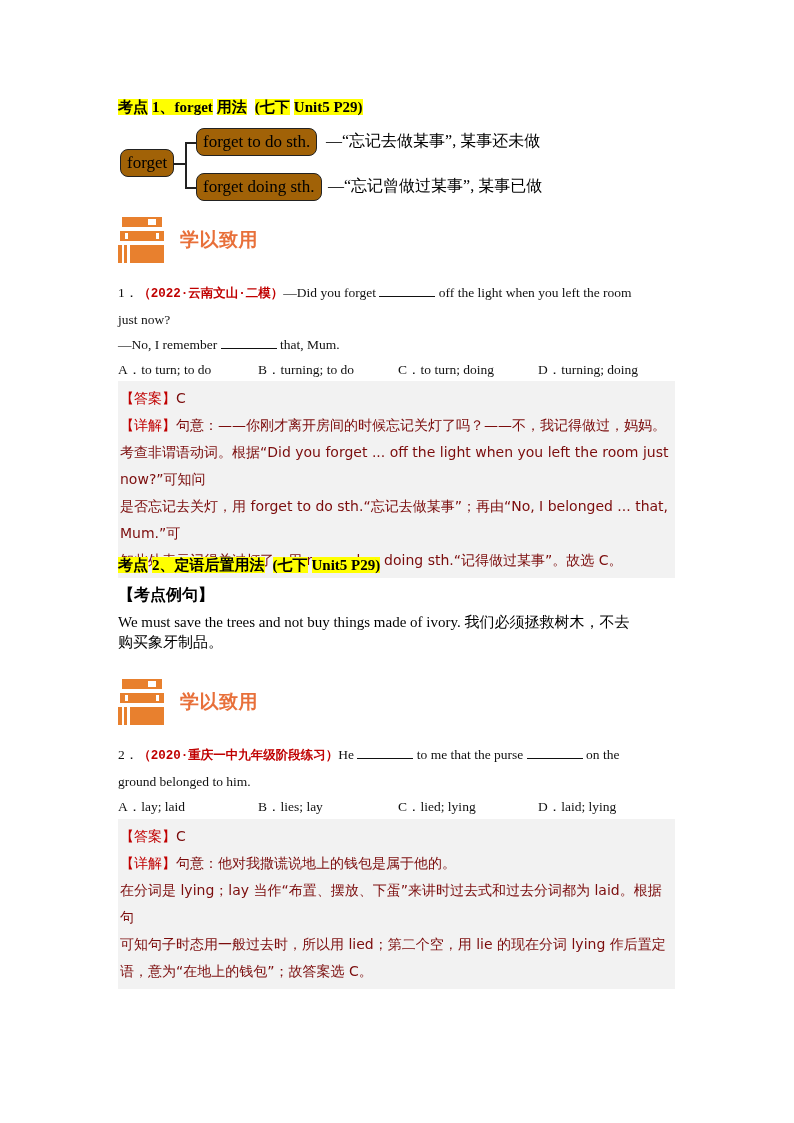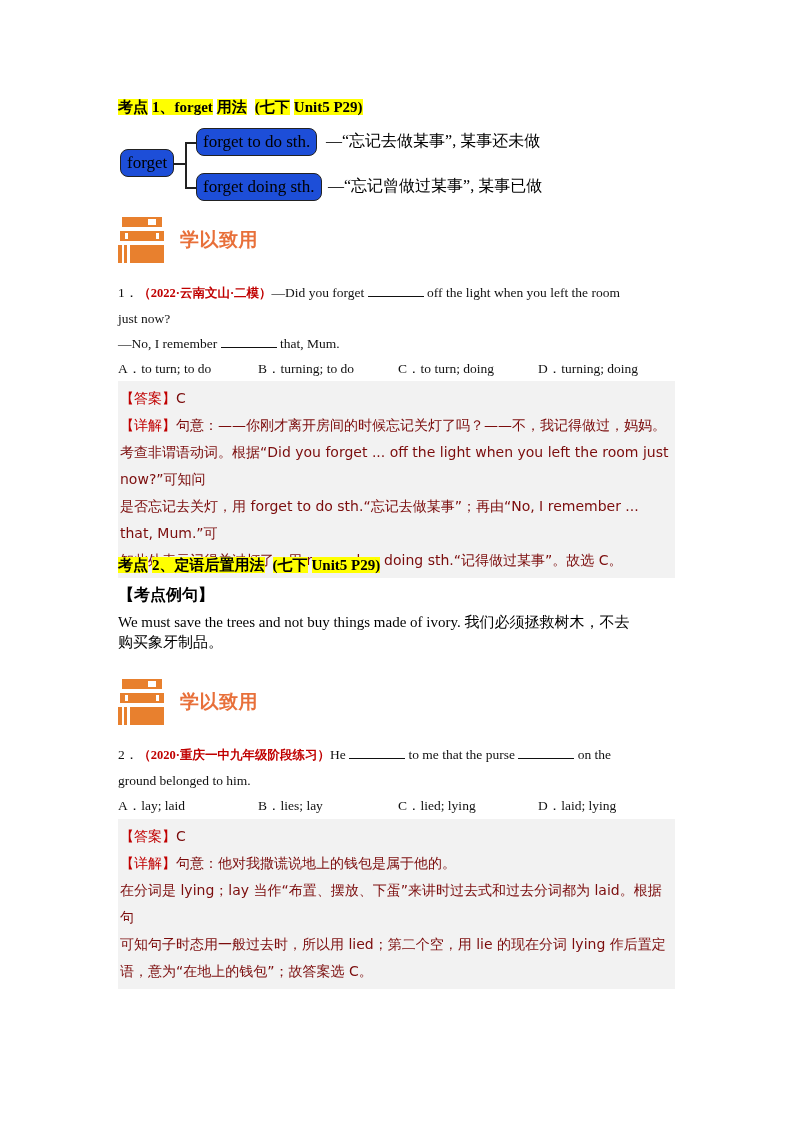--- a/index.html
+++ b/index.html
@@ -5,32 +5,32 @@
   html, body { margin: 0; padding: 0; background: #ffffff; }
   body { width: 794px; height: 1123px; position: relative; overflow: hidden;
          font-family: "Liberation Serif", "DejaVu Serif", serif; color: #000; }
   .abs { position: absolute; }
   .hl-title { font-weight: bold; font-size: 15px; line-height: 20px; white-space: nowrap; }
   .hl-title span.hl { background: #ffff00; text-align: right; }
   .hl-title span.gap { display: inline-block; width: 4px; }
 
   
   .mm-box { position: absolute; border: 1.5px solid #222; border-radius: 8px; font-size: 17px;
-            line-height: 26px; padding: 0 6px; background: #1d4ed8; white-space: nowrap; }
+            line-height: 26px; padding: 0 6px; background: #a16207; white-space: nowrap; }
   .mm-line { position: absolute; background: #222; }
   .mm-text { position: absolute; font-size: 16px; white-space: nowrap; line-height: 26px; }
 
   
   .banner { position: absolute; left: 118px; height: 50px; width: 200px; }
   .banner .ico { position: absolute; left: 0; top: 0; width: 54px; height: 50px; }
   .banner .label { position: absolute; left: 62px; top: 12px; font-family: "DejaVu Sans", sans-serif;
                    font-weight: bold; font-size: 19px; color: #e8703a; letter-spacing: 0.5px; }
 
   .q { position: absolute; left: 118px; width: 560px; font-size: 13.5px; line-height: 25px; color: #111; }
-  .q .src { color: #c00000; font-weight: bold; font-family: Liberation Serif, serif; font-size: 12.5px; }
+  .q .src { color: #c00000; font-weight: bold; font-family: Liberation Mono, monospace; font-size: 12.5px; }
   .blank { display: inline-block; width: 56px; border-bottom: 1px solid #111; height: 14px; vertical-align: baseline; }
   .opts { display: flex; }
   .opts span { width: 140px; white-space: nowrap; }
 
   .ans { position: absolute; left: 118px; width: 557px; background: #f2f2f2; color: #7b0c0c;
          font-size: 14px; line-height: 27px; padding: 4px 6px 4px 2px; box-sizing: border-box;
          font-family: "DejaVu Sans", sans-serif; }
   .ans .tag { color: #c00000; }
   .ans p { margin: 0; }
 
@@ -81,21 +81,21 @@
     <span>B．turning; to do</span>
     <span>C．to turn; doing</span>
     <span>D．turning; doing</span>
   </div>
 </div>
 
 <div class="ans" style="top:381px;">
   <p><span class="tag">【答案】</span><span>C</span></p>
   <p><span class="tag">【详解】</span><span>句意：——你刚才离开房间的时候忘记关灯了吗？——不，我记得做过，妈妈。</span></p>
   <p>考查非谓语动词。根据“Did you forget ... off the light  when you left the room just now?”可知问</p>
-  <p>是否忘记去关灯，用 forget to do sth.“忘记去做某事”；再由“No, I remember ... that, Mum.”可</p>
+  <p>是否忘记去关灯，用 forget to do sth.“忘记去做某事”；再由“No, I belonged ... that, Mum.”可</p>
   <p>知此处表示记得关过灯了，用 remember doing sth.“记得做过某事”。故选 C。</p>
 </div>
 
 <div class="abs hl-title" style="left:118px; top:555px;">
   <span class="hl">考点</span><span class="gap"></span><span class="hl">2、定语后置用法</span><span class="gap"></span><span class="gap"></span><span class="hl">(七下</span><span class="gap"></span><span class="hl">Unit5 P29)</span>
 </div>
 <div class="example-head" style="top:585px;">【考点例句】</div>
 <div class="example" style="top:612px;">
   <div><span>We must  save the trees and not buy things  made of ivory.  </span><span class="zh">我们必须拯救树木，不去</span></div>
   <div class="zh">购买象牙制品。</div>

